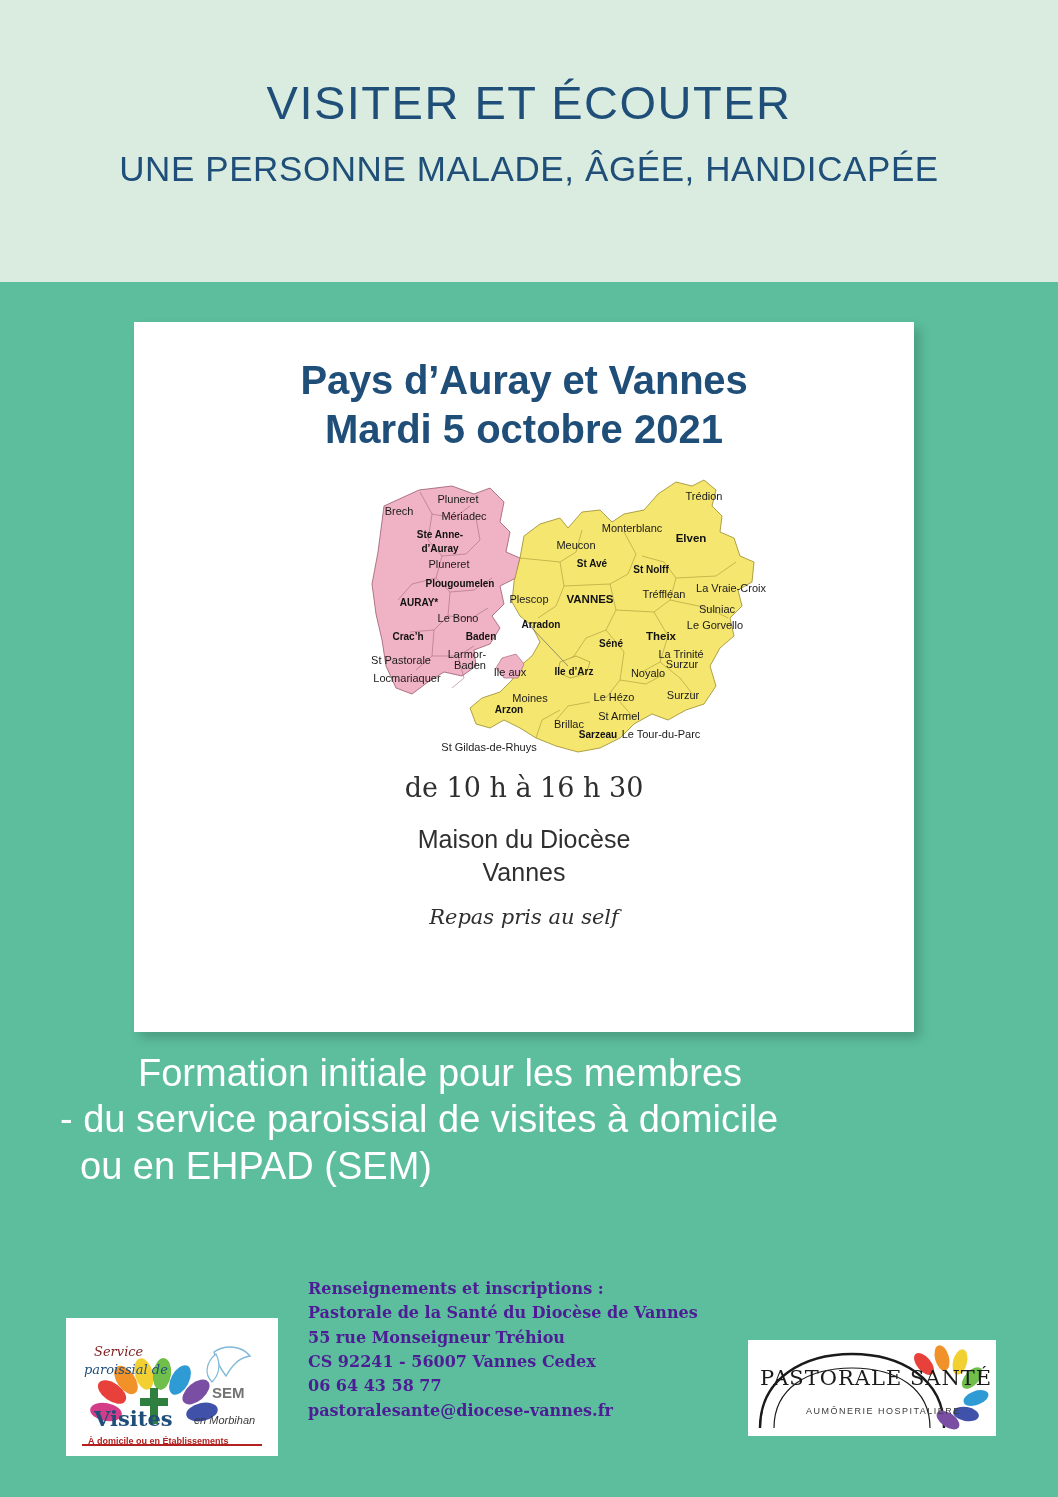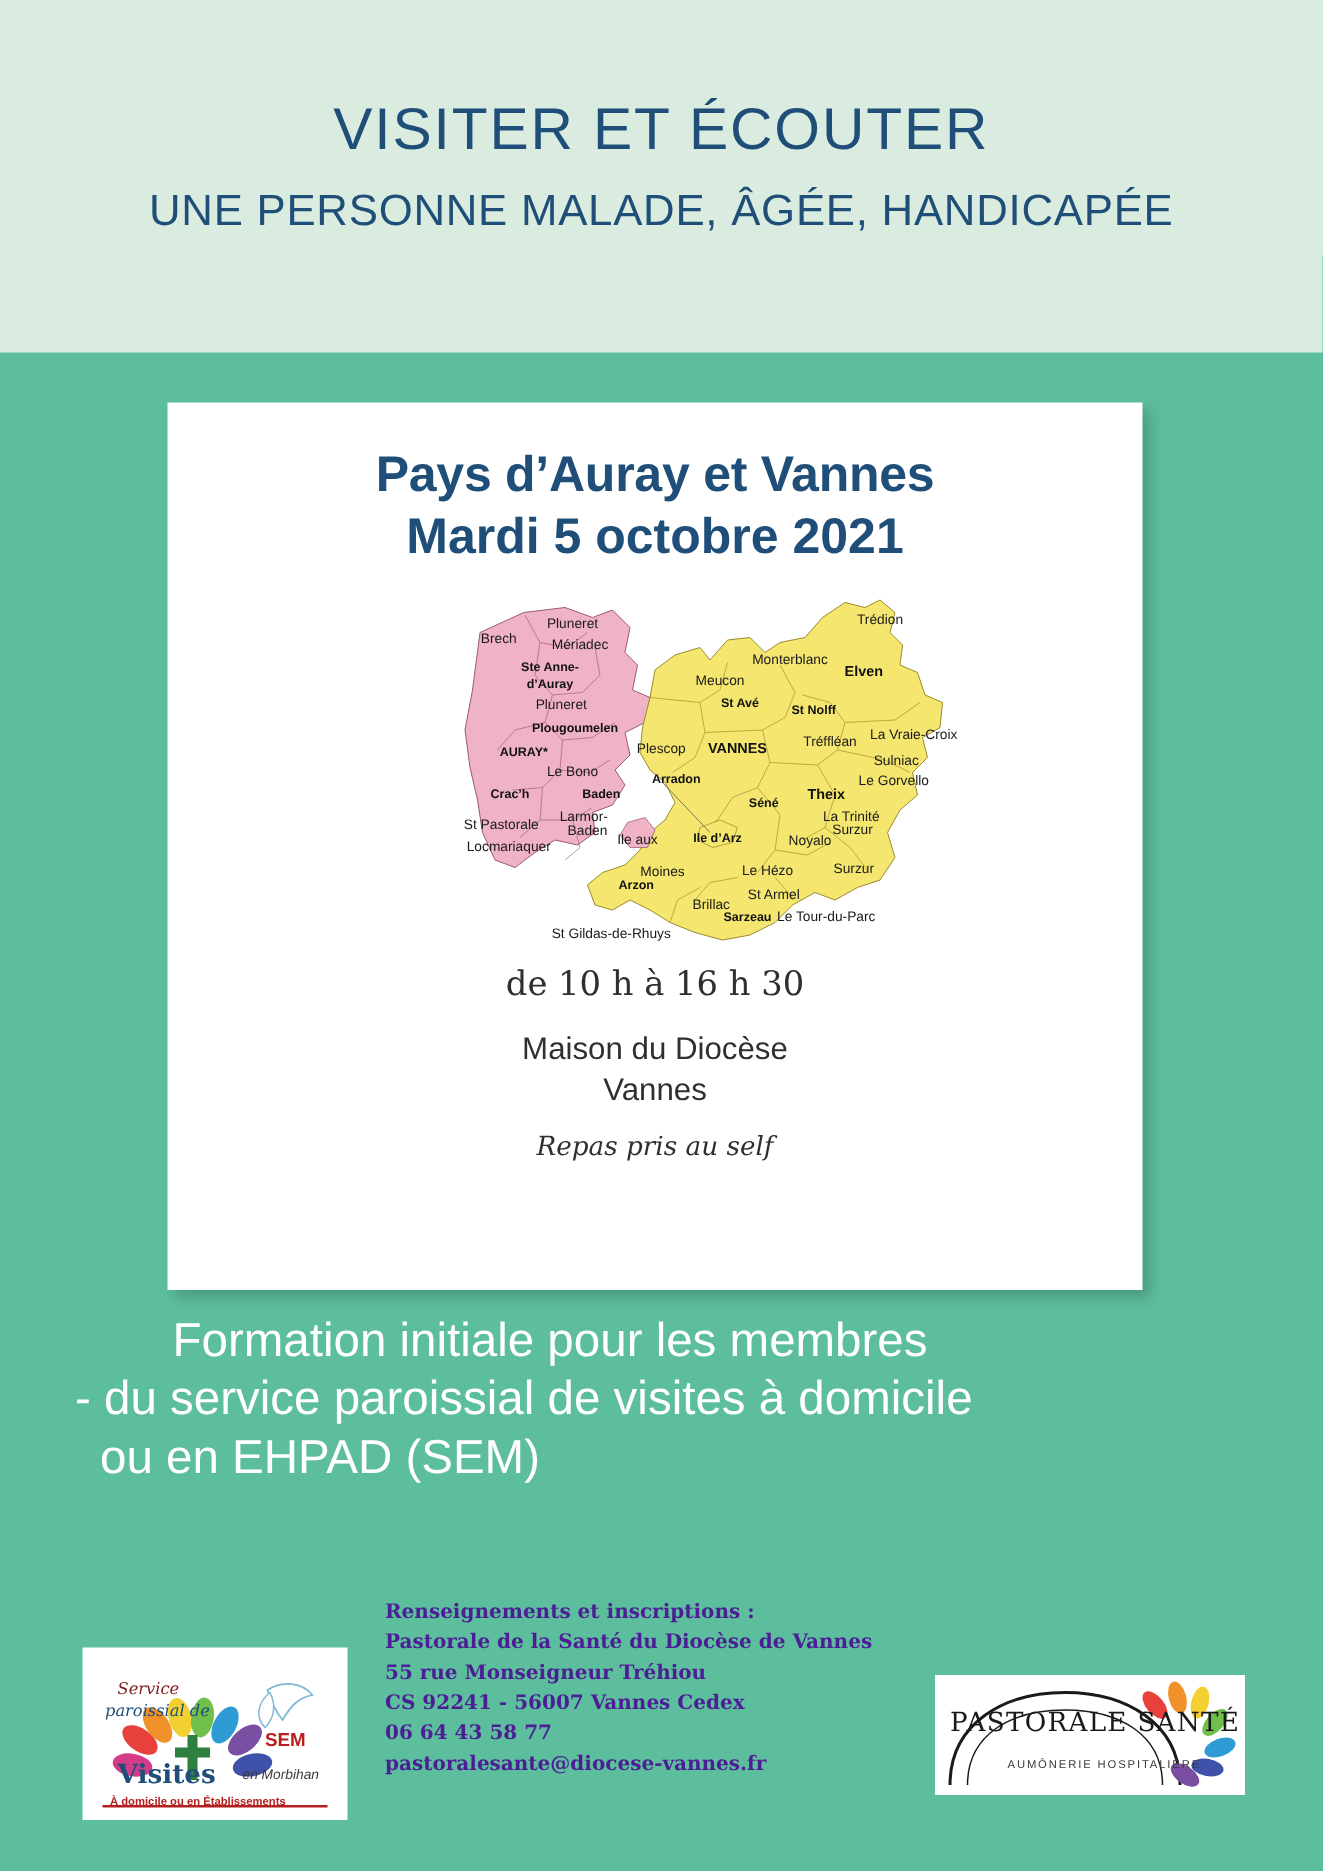--- a/index.html
+++ b/index.html
@@ -198,21 +198,21 @@
     position: absolute;
     left: 128px; top: 96px;
     color: #3a3a3a;
     font-family: "Liberation Sans", sans-serif;
     font-size: 11px;
     font-style: italic;
   }
   .sem-text-5 {
     position: absolute;
     left: 146px; top: 66px;
-    color: #b91c1c;
+    color: #737373;
     font-family: "Liberation Sans", sans-serif;
     font-size: 15px;
     font-weight: bold;
   }
   .sem-text-6 {
     position: absolute;
     left: 22px; top: 118px;
     color: #b32020;
     font-family: "Liberation Sans", sans-serif;
     font-size: 9px;

